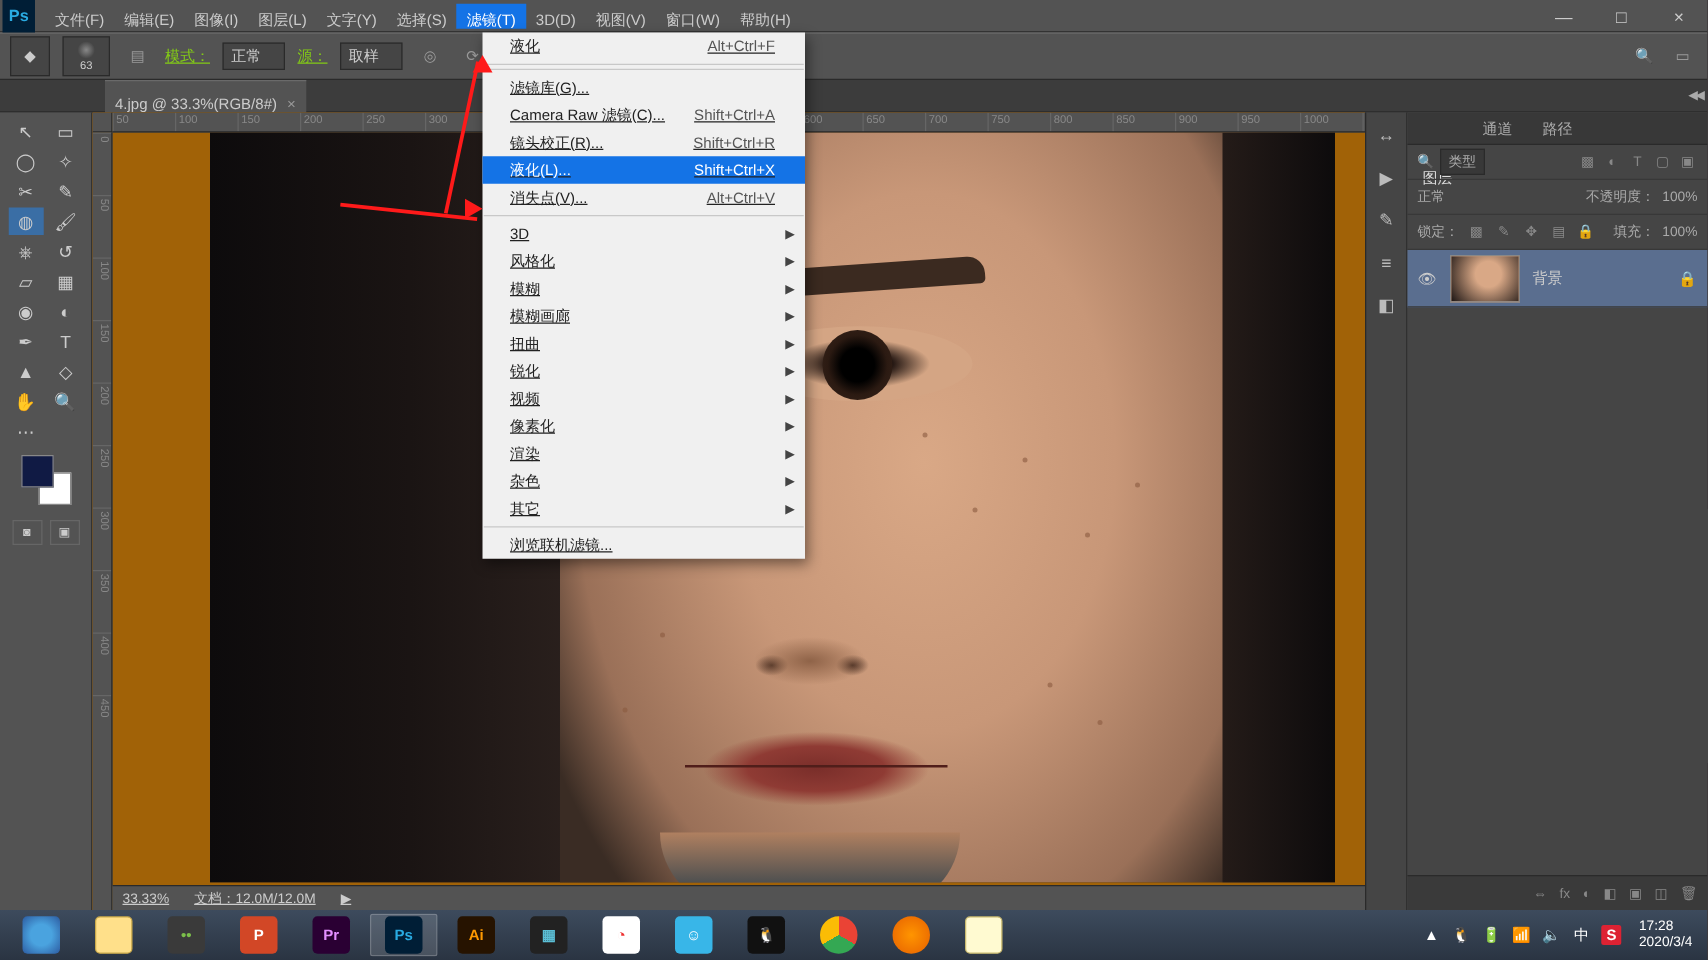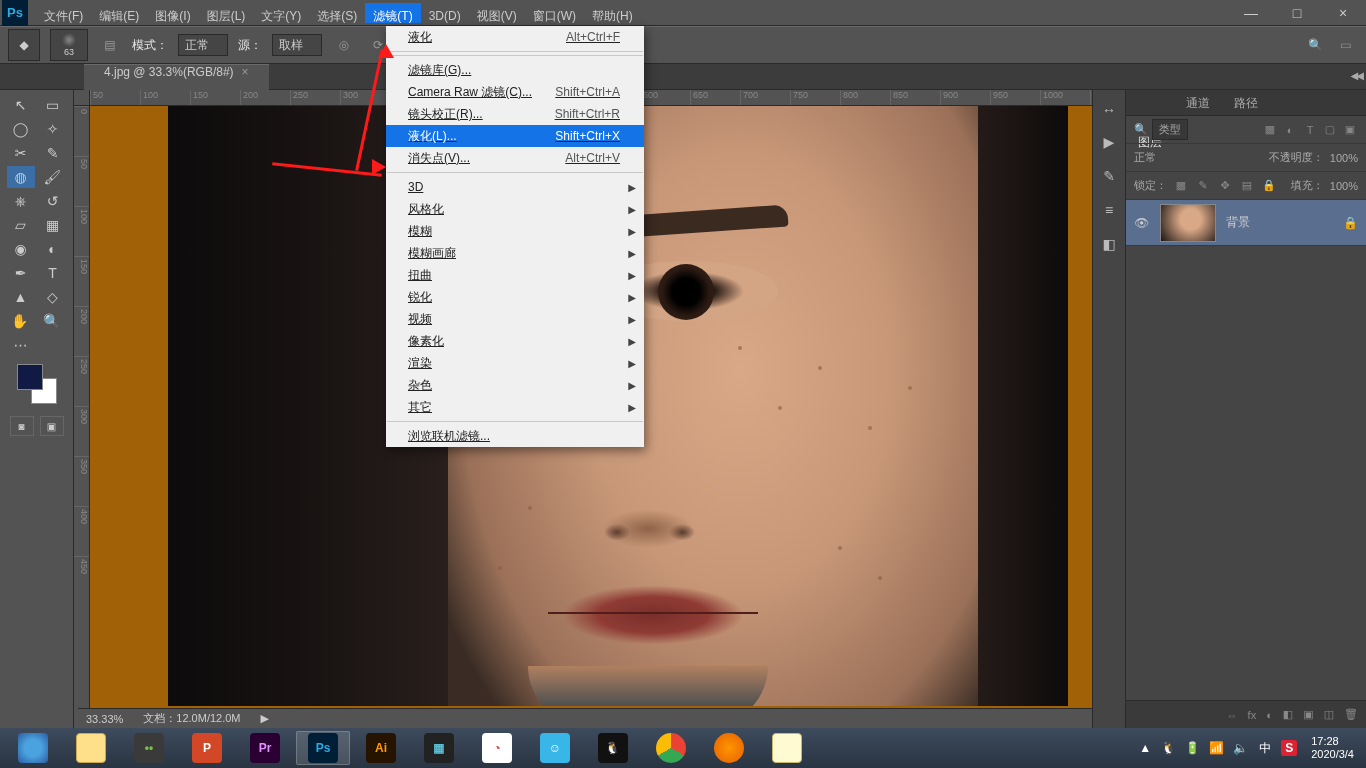--- a/index.html
+++ b/index.html
@@ -11,29 +11,29 @@
 .menu-item { padding:0 8px; height:20px; line-height:26px; cursor:default; }
 .menu-item.active { background:#1473e6; color:#fff; }
 .window-controls { margin-left:auto; display:flex; }
 .win-btn { width:46px; height:26px; display:flex; align-items:center; justify-content:center; color:#ccc; font-size:14px; }
 
 
 .optionsbar { height:38px; background:#535353; display:flex; align-items:center; padding:0 8px; gap:10px; border-top:1px solid #6a6a6a; border-bottom:1px solid #2a2a2a; }
 .tool-preset { width:32px; height:32px; background:#454545; border:1px solid #2a2a2a; display:flex; align-items:center; justify-content:center; }
 .brush-swatch { width:38px; height:32px; background:#454545; border:1px solid #2a2a2a; display:flex; flex-direction:column; align-items:center; justify-content:center; font-size:9px; }
 .brush-dot { width:14px; height:14px; background:radial-gradient(circle,#888,#454545 70%); border-radius:50%; }
-.opt-label { color:#e5e5e5; }
+.opt-label { color:#84cc16;text-decoration:underline; }
 .opt-select { background:#454545; border:1px solid #2a2a2a; color:#ccc; height:22px; padding:0 18px 0 6px; position:relative; display:inline-flex; align-items:center; }
 .opt-input { background:#454545; border:1px solid #2a2a2a; color:#ccc; height:22px; width:44px; padding:0 4px; display:inline-flex; align-items:center; }
 .opt-ico { width:24px; height:24px; display:flex; align-items:center; justify-content:center; color:#999; }
 .opt-right { margin-left:auto; display:flex; gap:6px; }
 
 
 .doctabs { height:26px; background:#3c3c3c; display:flex; align-items:center; padding-left:84px; border-bottom:1px solid #2a2a2a; position:relative; }
-.doctab { height:26px; background:#535353; padding:0 20px; display:flex; align-items:flex-start; gap:8px; border-top:1px solid #6a6a6a; }
+.doctab { height:26px; background:#535353; padding:0 8px; display:flex; align-items:flex-end; gap:8px; border-top:1px solid #6a6a6a; }
 .doctab .x { color:#999; cursor:pointer; }
 .collapse-arrows { position:absolute; right:4px; top:6px; color:#aaa; font-size:10px; letter-spacing:-2px; }
 
 
 .workspace { display:flex; height:calc(100% - 26px - 38px - 26px - 40px); position:relative; }
 
 
 .toolbox { width:74px; background:#535353; border-right:1px solid #2a2a2a; padding-top:4px; display:flex; flex-direction:column; align-items:center; }
 .tool-grid { display:grid; grid-template-columns:28px 28px; gap:2px 4px; }
 .tool { width:28px; height:22px; display:flex; align-items:center; justify-content:center; color:#ccc; font-size:14px; }
@@ -59,21 +59,21 @@
 .brow { position:absolute; left:430px; top:105px; width:190px; height:22px; background:#3b2a20; border-radius:0 14px 4px 0; transform:rotate(-4deg); }
 .eye { position:absolute; left:430px; top:155px; width:180px; height:60px; background:radial-gradient(ellipse 80px 28px at 50% 50%,#100806 0%,#201410 32%,#d4a584 70%); border-radius:50%; }
 .iris { position:absolute; left:490px; top:158px; width:56px; height:56px; background:radial-gradient(circle,#000 34%,#2b1a12 60%,#3a261c 100%); border-radius:50%; }
 .nose { position:absolute; left:395px; top:280px; width:170px; height:170px; background:radial-gradient(ellipse 70px 30px at 50% 84%,#8f6348 0%,transparent 64%),radial-gradient(ellipse 22px 14px at 32% 86%,#4a3024 0%,transparent 60%),radial-gradient(ellipse 22px 14px at 70% 86%,#4a3024 0%,transparent 60%); }
 .lips { position:absolute; left:370px; top:470px; width:230px; height:78px; background:radial-gradient(ellipse 110px 36px at 50% 50%,#7a2e2a 0%,#8f3b34 50%,transparent 82%); border-radius:50%; }
 .lipline { position:absolute; left:380px; top:506px; width:210px; height:2px; background:#501e1a; }
 .chin { position:absolute; left:360px; top:560px; width:240px; height:60px; background:linear-gradient(#b08060,#1e3848); border-radius:0 0 120px 120px; }
 .freckle { position:absolute; width:4px; height:4px; background:#8a5a40; border-radius:50%; opacity:.6; }
 
 
-.statusbar { position:absolute; bottom:0; left:4px; right:0; height:20px; background:#535353; display:flex; align-items:center; gap:20px; padding:0 8px; color:#ccc; font-size:11px; border-top:1px solid #2a2a2a; }
+.statusbar { position:absolute; bottom:0; left:16px; right:0; height:20px; background:#535353; display:flex; align-items:center; gap:20px; padding:0 8px; color:#ccc; font-size:11px; border-top:1px solid #2a2a2a;text-decoration:underline; }
 
 
 .rightstrip { width:34px; background:#454545; border-left:1px solid #2a2a2a; border-right:1px solid #2a2a2a; display:flex; flex-direction:column; align-items:center; padding-top:6px; gap:10px; }
 .rightstrip span { width:24px; height:24px; display:flex; align-items:center; justify-content:center; color:#bbb; font-size:14px; }
 .panels { width:240px; background:#454545; display:flex; flex-direction:column; }
 .panel-tabs { height:26px; display:flex; border-bottom:1px solid #2a2a2a; background:#383838; }
 .panel-tab { padding:0 12px; line-height:26px; color:#aaa; }
 .panel-tab.active { background:#b91c1c; color:#ddd;margin-top:39px; }
 .panel-row { height:28px; display:flex; align-items:center; padding:0 8px; gap:6px; border-bottom:1px solid #383838; color:#aaa; font-size:11px; }
 .panel-row .grow { flex:1; }

